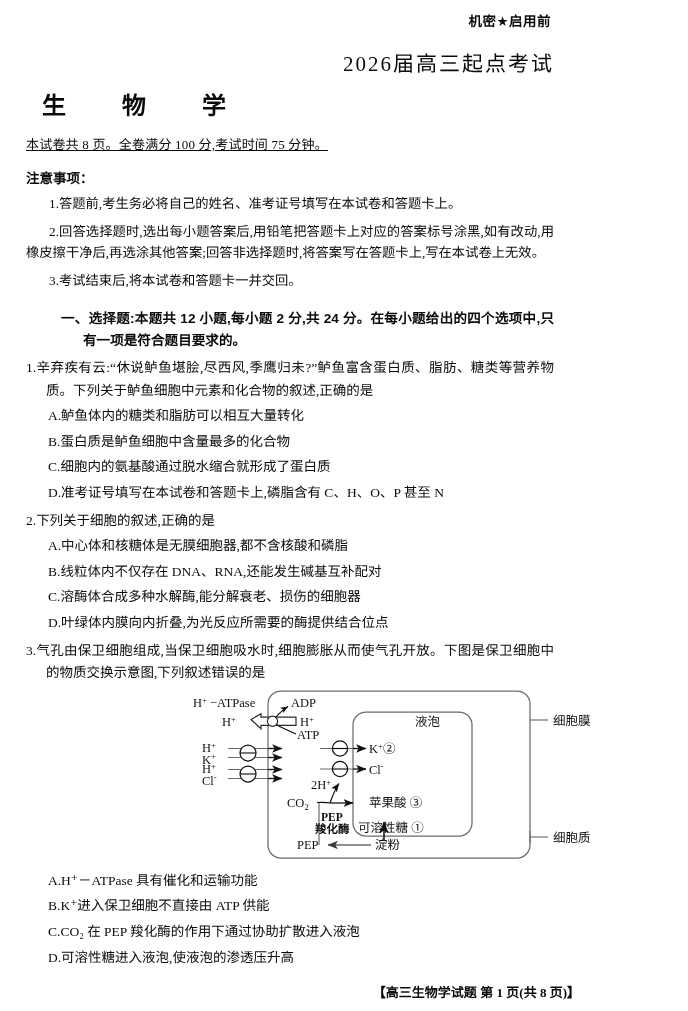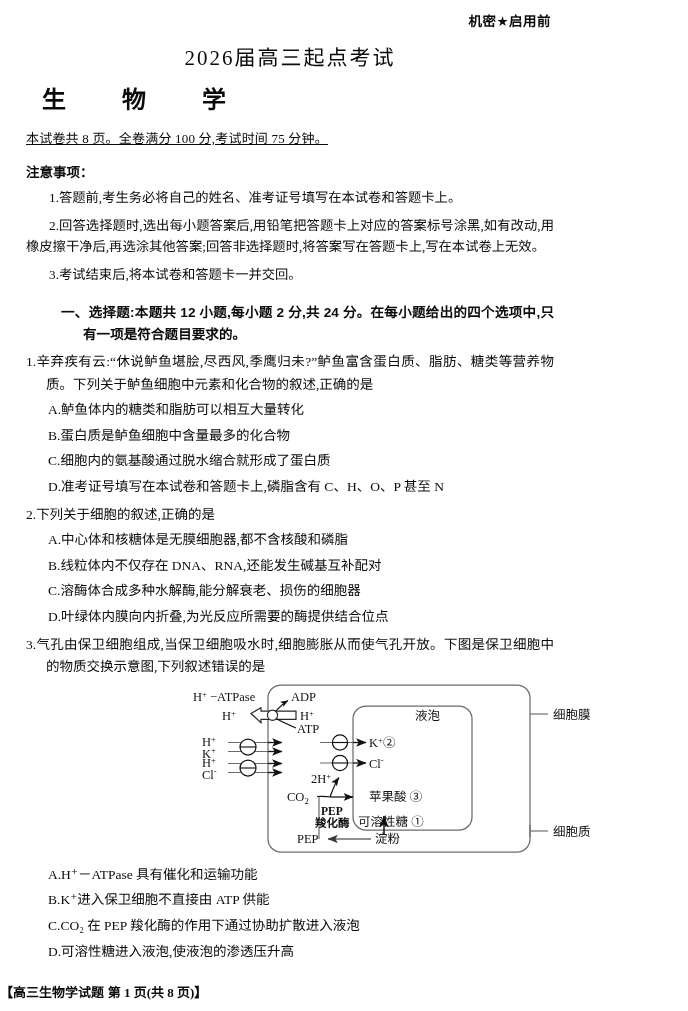--- a/index.html
+++ b/index.html
@@ -16,22 +16,22 @@
   .page{position:relative;width:580px;height:1011px;box-sizing:border-box;padding:0 26px;}
 
   
   .secret{
     text-align:right;
     font-family:"Liberation Sans","DejaVu Sans",sans-serif;
     font-weight:700;font-size:13.5px;letter-spacing:.5px;
     padding-top:10px;padding-right:3px;
   }
   .doc-title{
-    text-align:center;font-size:21px;font-weight:400;
-    letter-spacing:2px;margin-top:11px;
+    text-align:right;font-size:21px;font-weight:400;
+    letter-spacing:2px;margin-top:17px;
   }
   .doc-subject{
     text-align:left;font-weight:700;font-size:24px;
     letter-spacing:16px;margin-top:9px;text-indent:16px;
   }
   .doc-meta{
     font-size:13px;margin-top:13px;letter-spacing:.2px;text-decoration:underline;
   }
 
   
@@ -61,21 +61,21 @@
     font-size:13.5px;line-height:1.68;margin-top:3px;
     padding-left:44px;text-indent:-22px;
   }
 
   
   .figwrap{position:relative;width:688px;margin-left:-26px;height:182px;}
   .figwrap svg{position:absolute;left:0;top:0;}
 
   
   .footer{
-    position:absolute;left:0;right:8px;bottom:10px;text-align:left;
+    position:absolute;left:0;right:0;bottom:10px;text-align:right;
     font-family:"Liberation Sans","DejaVu Sans",sans-serif;
     font-weight:700;font-size:13px;
   }
   .footer .pg{font-family:"Liberation Serif",serif;font-weight:700;}
 </style>
 </head>
 <body>
 
 <div class="page">
 

